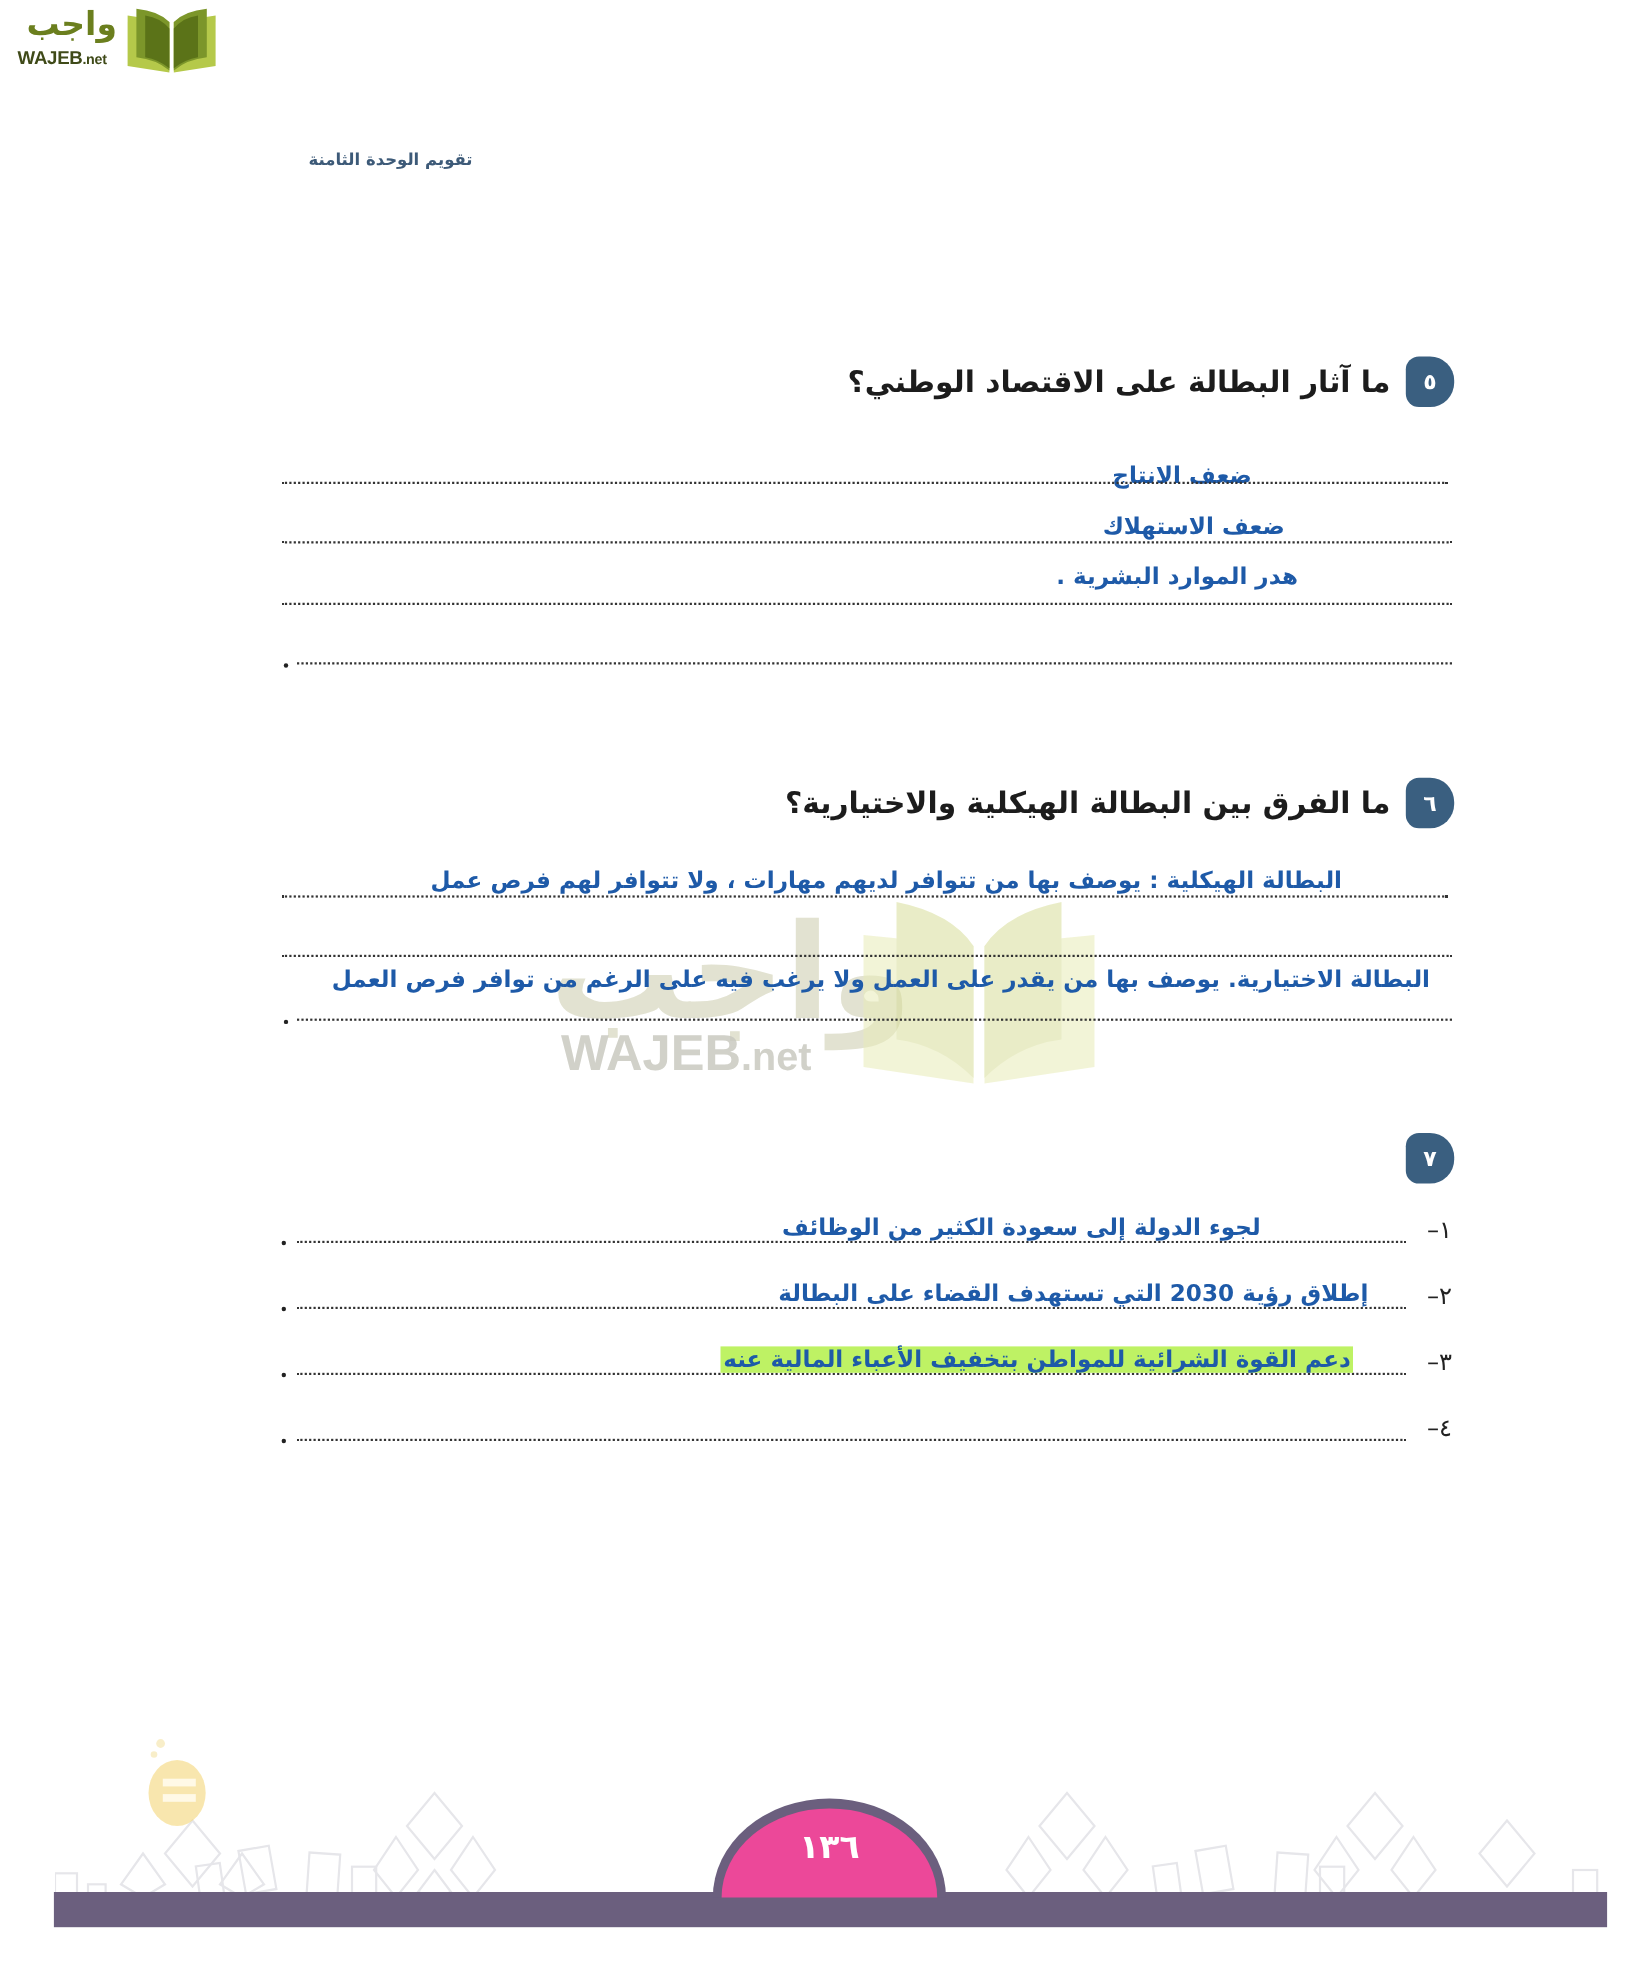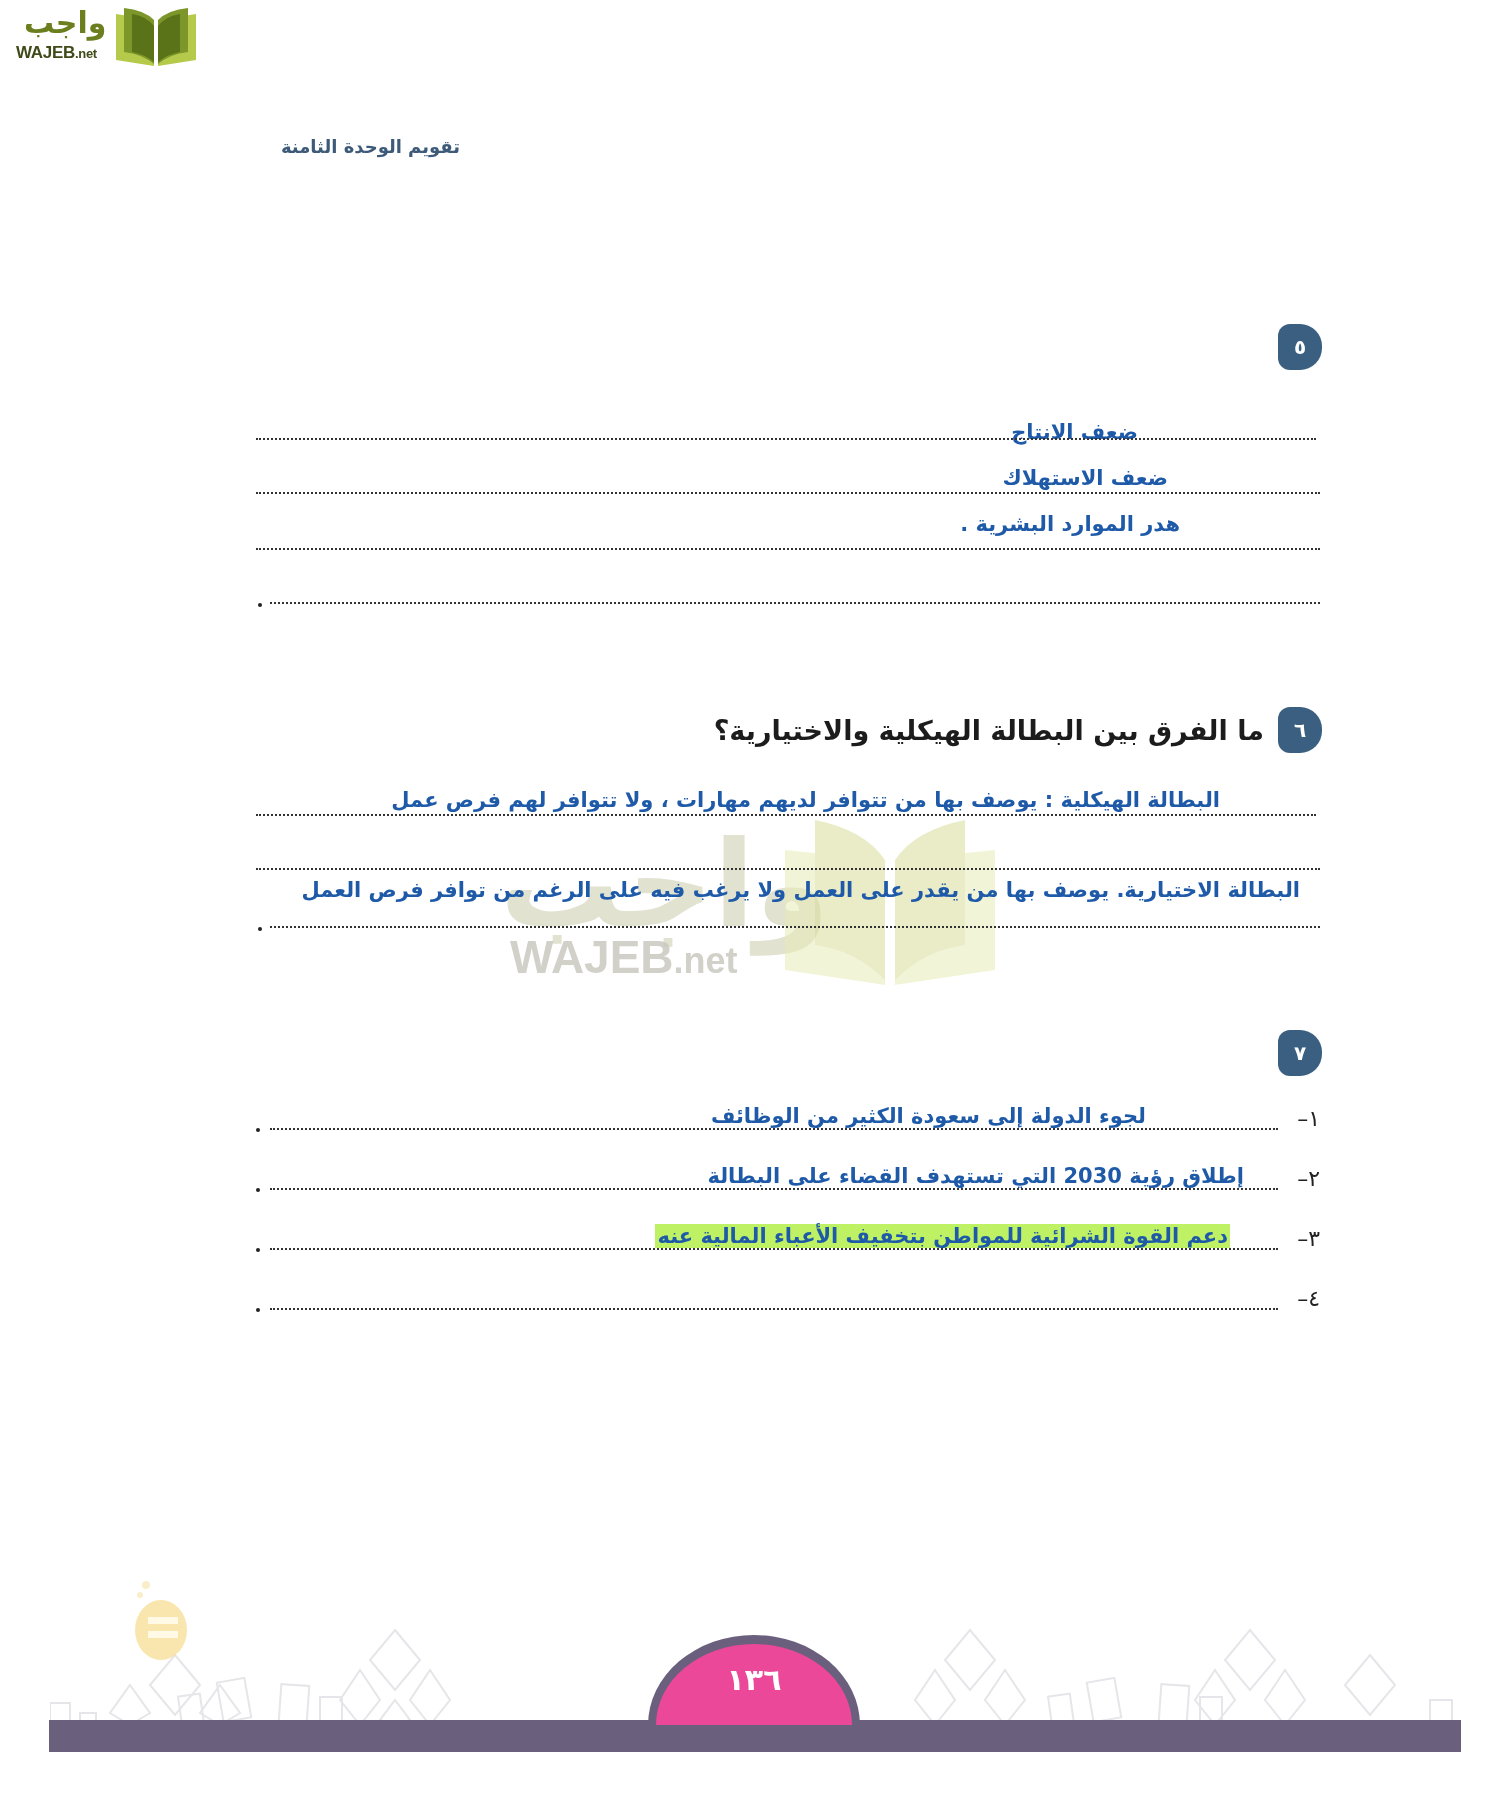--- a/index.html
+++ b/index.html
@@ -33,22 +33,22 @@
       line-height: 18px; letter-spacing: -0.3px;
     }
     .logo-en small { font-size: 13px; font-weight: bold; }
     .logo-book {
       position: absolute; left: 104px; top: 2px; width: 84px; height: 62px;
     }
 
     
     .unit-title {
       left: 250px; top: 136px; width: 210px;
-      text-align: right; direction: rtl;
-      font-size: 18px; color: #3d5a78; font-weight: bold;
+      text-align: center; direction: rtl;
+      font-size: 15px; color: #3d5a78; font-weight: bold;
     }
 
     
     .question {
       right: 178px; direction: rtl;
       display: flex; align-items: center; gap: 14px;
       font-weight: bold; color: #1c1c1c; font-size: 27px;
     }
     .q-badge {
       width: 44px; height: 46px;
@@ -139,20 +139,21 @@
 <div class="abs wm-en"><span>WAJEB</span><small>.net</small></div>
 <svg class="abs wm-book" viewBox="0 0 230 180">
   <path d="M10 40 L110 50 L110 175 L10 160 Z" fill="#e8ecb8"></path>
   <path d="M220 40 L120 50 L120 175 L220 160 Z" fill="#e8ecb8"></path>
   <path d="M40 10 Q90 20 110 50 L110 170 Q80 140 40 135 Z" fill="#d8de9a"></path>
   <path d="M190 10 Q140 20 120 50 L120 170 Q150 140 190 135 Z" fill="#d8de9a"></path>
 </svg>
 
 <div class="abs question" style="top:324px;">
   <div class="q-badge">٥</div>
+  <div>ما آثار البطالة على الاقتصاد الوطني؟</div>
 </div>
 
 <div class="abs answer" style="right:362px; top:420px;">ضعف الانتاج</div>
 <div class="abs line" style="left:256px; width:1060px; top:438px;"></div>
 
 <div class="abs answer" style="right:332px; top:466px;">ضعف الاستهلاك</div>
 <div class="abs line" style="left:256px; width:1064px; top:492px;"></div>
 
 <div class="abs answer" style="right:320px; top:512px;">هدر الموارد البشرية .</div>
 <div class="abs line" style="left:256px; width:1064px; top:548px;"></div>

